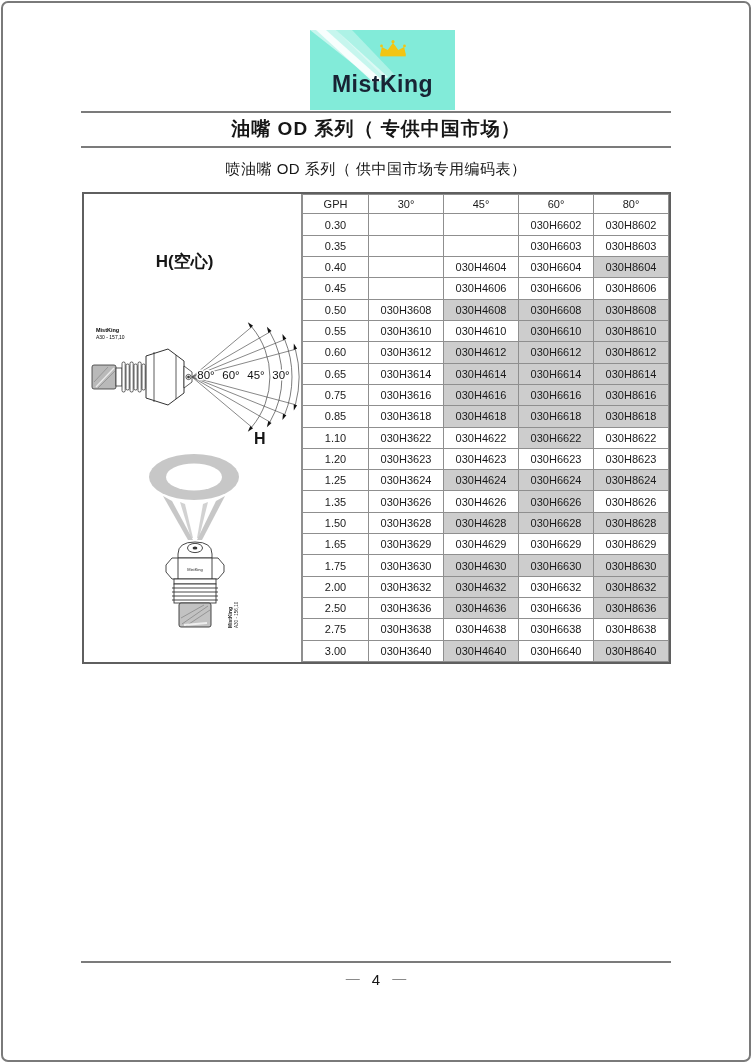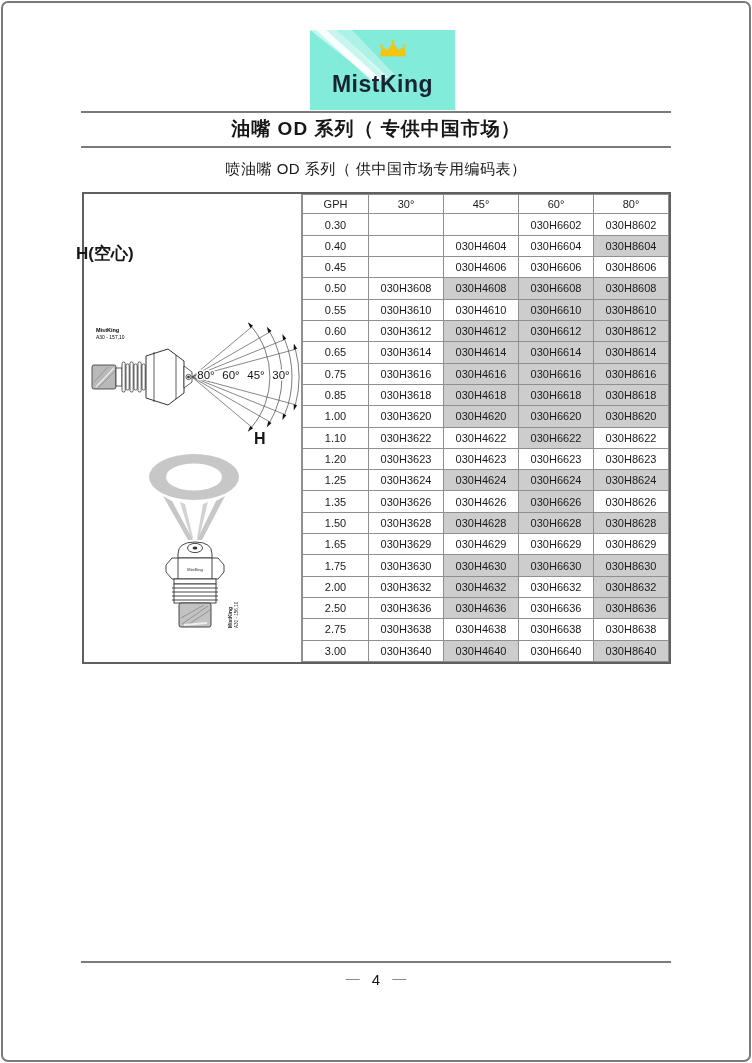--- a/index.html
+++ b/index.html
@@ -28,21 +28,21 @@
   .rule-1{top:111px;} .rule-2{top:146px;} .rule-bottom{top:961px;}
   .title{position:absolute;left:81px;top:112px;width:590px;height:16px;line-height:34px;
     text-align:center;font-size:19px;font-weight:700;letter-spacing:1px;}
   .subtitle{position:absolute;left:81px;top:148px;width:590px;height:42px;line-height:42px;
     text-align:center;font-size:15px;font-weight:400;letter-spacing:.5px;}
 
   
   .plate{position:absolute;left:82px;top:192px;width:589px;height:472px;
     border:2px solid var(--frame);box-sizing:border-box;display:flex;background:#fff;}
   .diagram-pane{width:217px;flex:0 0 217px;border-right:1px solid var(--grid);position:relative;}
-  .hollow-label{position:absolute;left:0;top:48px;width:100%;text-align:left;
+  .hollow-label{position:absolute;left:0;top:56px;width:100%;text-align:center;
     font-size:17px;font-weight:700;transform:translateX(-8px);}
   .spray-h-label{position:absolute;left:170px;top:236px;font-size:16px;font-weight:700;}
   .svg-abs{position:absolute;}
 
   
   table.codes{border-collapse:collapse;table-layout:fixed;flex:1;width:368px;height:100%;
     font-size:11px;}
   table.codes th,table.codes td{border:1px solid var(--grid);text-align:center;vertical-align:middle;
     padding:0;height:18.4px;font-weight:400;color:#1a1a1a;overflow:hidden;white-space:nowrap;}
   table.codes td.shaded{background:var(--shaded-cell);}
@@ -208,20 +208,27 @@
       </thead>
       <tbody id="table-body">
           <tr>
             <td>0.30</td>
             <td></td>
             <td></td>
             <td>030H6602</td>
             <td>030H8602</td>
           </tr>
           <tr>
+            <td>0.35</td>
+            <td></td>
+            <td></td>
+            <td>030H6603</td>
+            <td>030H8603</td>
+          </tr>
+          <tr>
             <td>0.40</td>
             <td></td>
             <td>030H4604</td>
             <td>030H6604</td>
             <td class="shaded">030H8604</td>
           </tr>
           <tr>
             <td>0.45</td>
             <td></td>
             <td>030H4606</td>
@@ -264,27 +271,20 @@
             <td class="shaded">030H8616</td>
           </tr>
           <tr>
             <td>0.85</td>
             <td>030H3618</td>
             <td class="shaded">030H4618</td>
             <td class="shaded">030H6618</td>
             <td class="shaded">030H8618</td>
           </tr>
           <tr>
-            <td>1.00</td>
-            <td>030H3620</td>
-            <td class="shaded">030H4620</td>
-            <td class="shaded">030H6620</td>
-            <td class="shaded">030H8620</td>
-          </tr>
-          <tr>
             <td>1.10</td>
             <td>030H3622</td>
             <td>030H4622</td>
             <td class="shaded">030H6622</td>
             <td>030H8622</td>
           </tr>
           <tr>
             <td>1.20</td>
             <td>030H3623</td>
             <td>030H4623</td>

